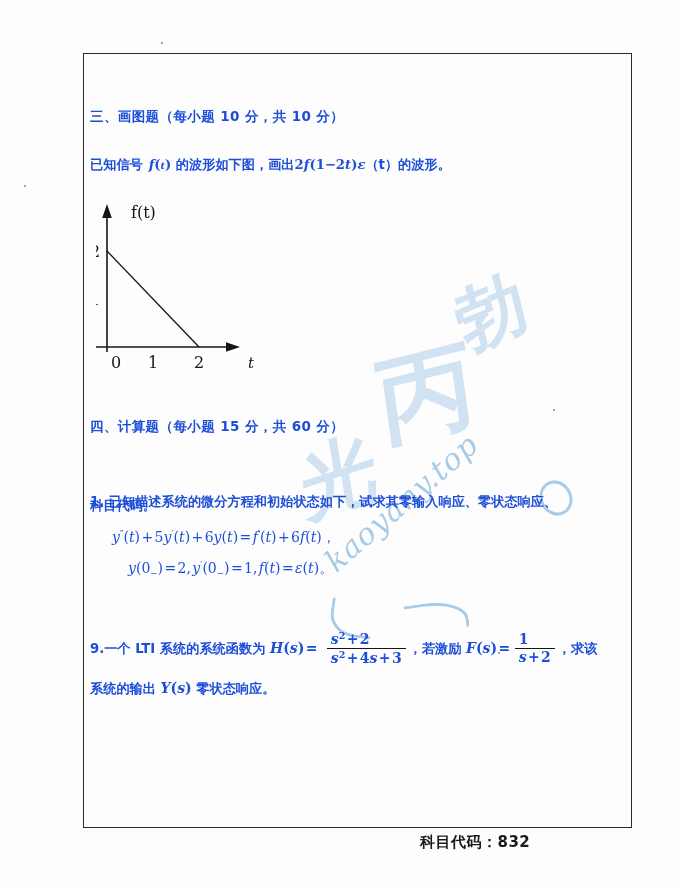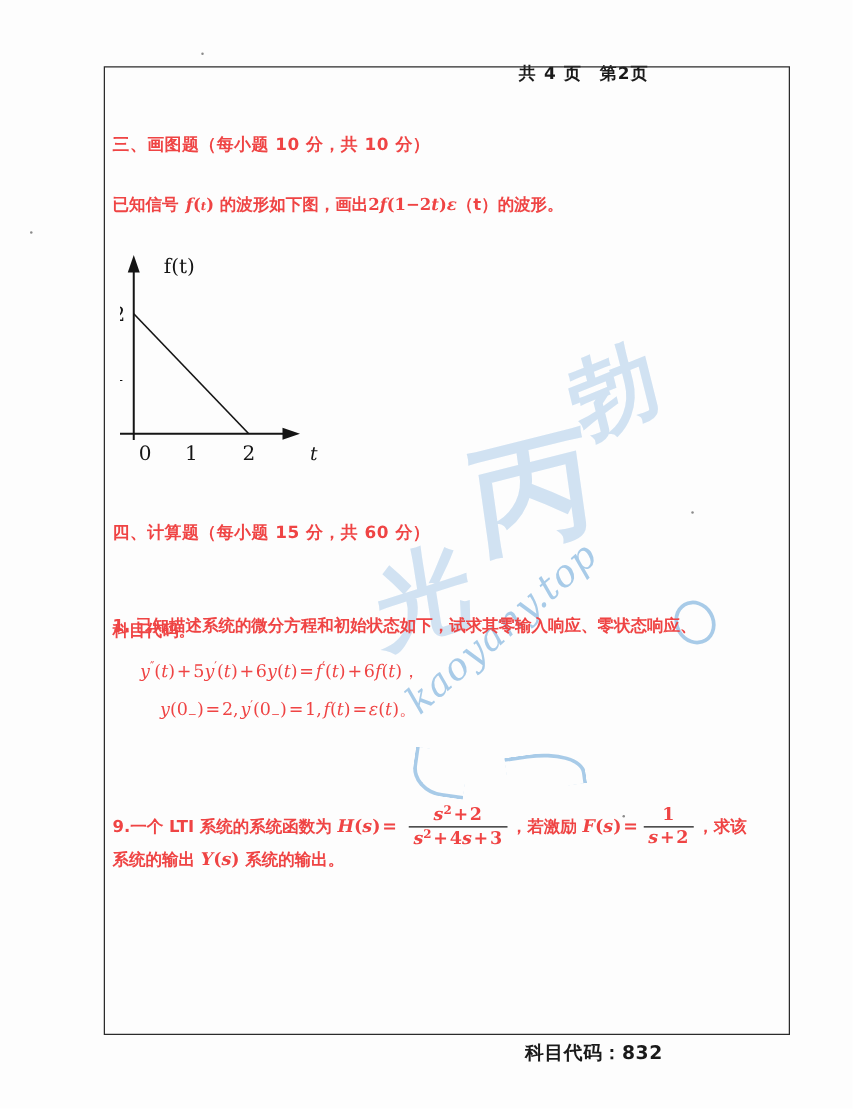--- a/index.html
+++ b/index.html
@@ -47,21 +47,21 @@
     font-size: 13.5px;
     font-weight: 700;
     letter-spacing: 1px;
     color: #1a1a1a;
     white-space: nowrap;
   }
   .header-line .sp { display:inline-block; width:7px; }
   
   .blk {
     position: absolute;
-    color: #ef4444;
+    color: #1d4ed8;
     line-height: 1.5;
   }
   .cn {
     font-family: "DejaVu Sans", "Liberation Sans", sans-serif;
     font-weight: 700;
     font-size: 13.5px;
     letter-spacing: 0.4px;
   }
   .cn-normal {
     font-weight: 700;
@@ -96,24 +96,23 @@
   }
   
   .mi { font-family: "DejaVu Serif","Liberation Serif",serif; font-style: italic; }
   .mn { font-family: "DejaVu Serif","Liberation Serif",serif; font-style: normal; }
   .sup { font-size: 0.68em; vertical-align: 0.55em; font-style: normal;}
   .supi { font-size: 0.68em; vertical-align: 0.55em; font-style: italic;}
   .sub { font-size: 0.62em; vertical-align: -0.28em; }
   .frac {
     display: inline-block;
     vertical-align: middle;
-    text-align: center;
     font-family: "DejaVu Serif","Liberation Serif",serif;
     line-height: 1.18;
-    margin: 16px 3px;
+    margin: 3px 3px;
     position: relative;
     top: -1px;
   }
   .frac .num { display:block; padding: 0 4px; }
   .frac .den { display:block; padding: 0 4px; border-top: 1.2px solid #151515; }
   
   #figure {
     position: absolute;
     left: 96px;
     top: 200px;
@@ -204,23 +203,20 @@
   <div class="speck" style="left:24px;top:185px;width:2px;height:2px;"></div>
 
   <div class="wm-brush" id="wm-char-1">勃</div>
   <div class="wm-brush" id="wm-char-2">丙</div>
   <div class="wm-brush" id="wm-char-3">光</div>
   <div id="wm-url">kaoyany.top</div>
   <div id="wm-ring"></div>
   <div id="wm-swoosh"></div>
   <div id="wm-arc"></div>
 
-  <div class="header-line">
-    <span>共 4 页</span><span class="sp"></span><span class="sp"></span><span>第2页</span>
-  </div>
 
   <div class="scan-frame"></div>
 
   <div class="blk cn" id="sec3-heading">三、画图题（每小题 10 分，共 10 分）</div>
 
   <div class="blk cn-normal" id="q3-text">
     <span>已知信号</span>
     <span class="mi"> f<span class="upr">(</span><span class="supi" style="font-size:.72em;vertical-align:0;">t</span><span class="upr">)</span></span>
     <span>的波形如下图，画出</span><span class="mn">2</span><span class="mi">f</span><span class="mn">(1−2</span><span class="mi">t</span><span class="mn">)</span><span class="mi">ε</span><span>（t）的波形。</span>
   </div>
@@ -263,18 +259,18 @@
     <span>9.一个 LTI 系统的系统函数为</span>
     <span class="mathserif">
       <span class="mi">H</span><span class="mn">(</span><span class="mi">s</span><span class="mn">) = </span>
     </span><span class="frac" style="font-size:14px;"><span class="num"><span class="mi">s</span><span class="sup">2</span><span class="mn"> + 2</span></span><span class="den"><span class="mi">s</span><span class="sup">2</span><span class="mn"> + 4</span><span class="mi">s</span><span class="mn"> + 3</span></span></span><span>，若激励</span>
     <span class="mathserif"><span class="mi">F</span><span class="mn">(</span><span class="mi">s</span><span class="mn">) = </span></span><span class="frac" style="font-size:14px;"><span class="num"><span class="mn">1</span></span><span class="den"><span class="mi">s</span><span class="mn"> + 2</span></span></span><span>，求该</span>
   </div>
 
   <div class="blk cn-normal" id="q2-line2">
     <span>系统的输出</span>
     <span class="mathserif"><span class="mi">Y</span><span class="mn">(</span><span class="mi">s</span><span class="mn">)</span></span>
-    <span>系统的输出。</span>
+    <span>零状态响应。</span>
   </div>
 
   <div id="footer-code">科目代码：832</div>
 
 </div>
 
 </body></html>

